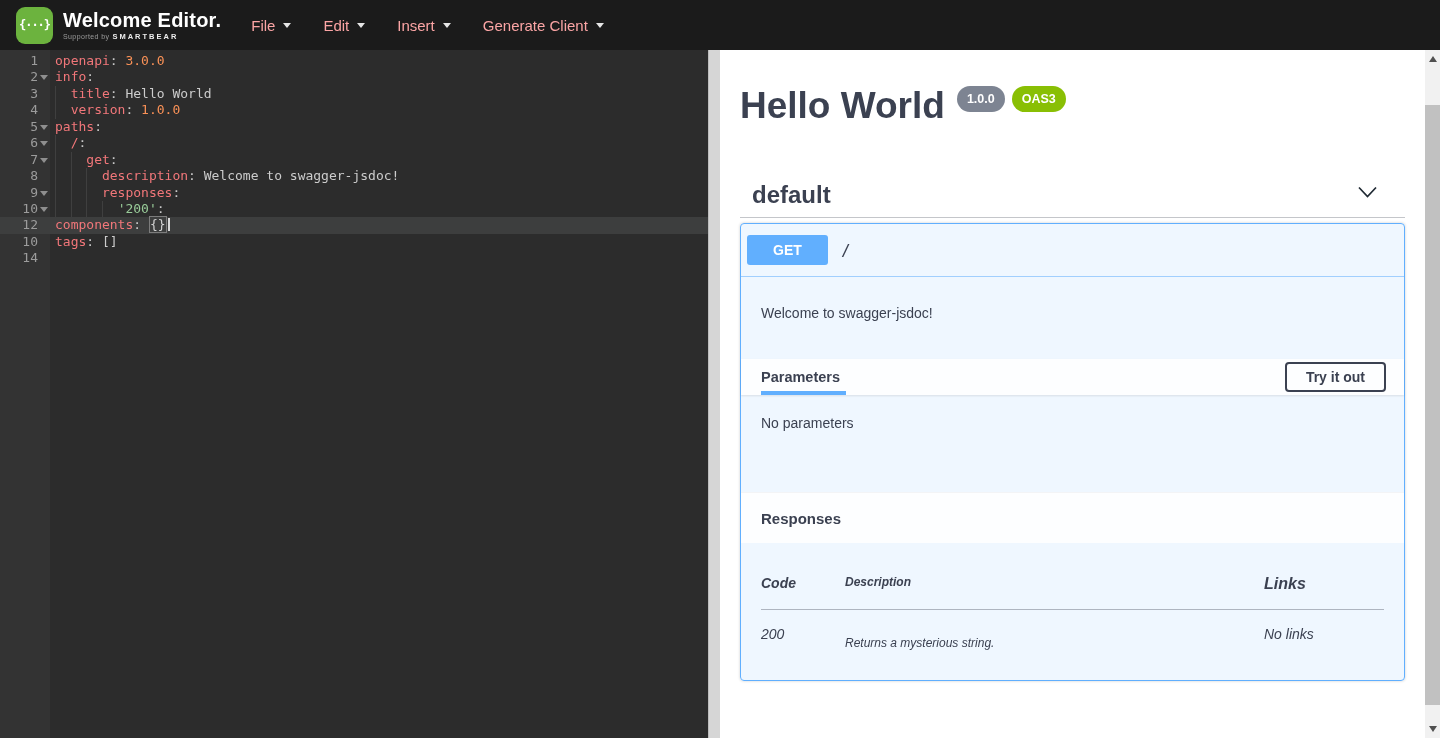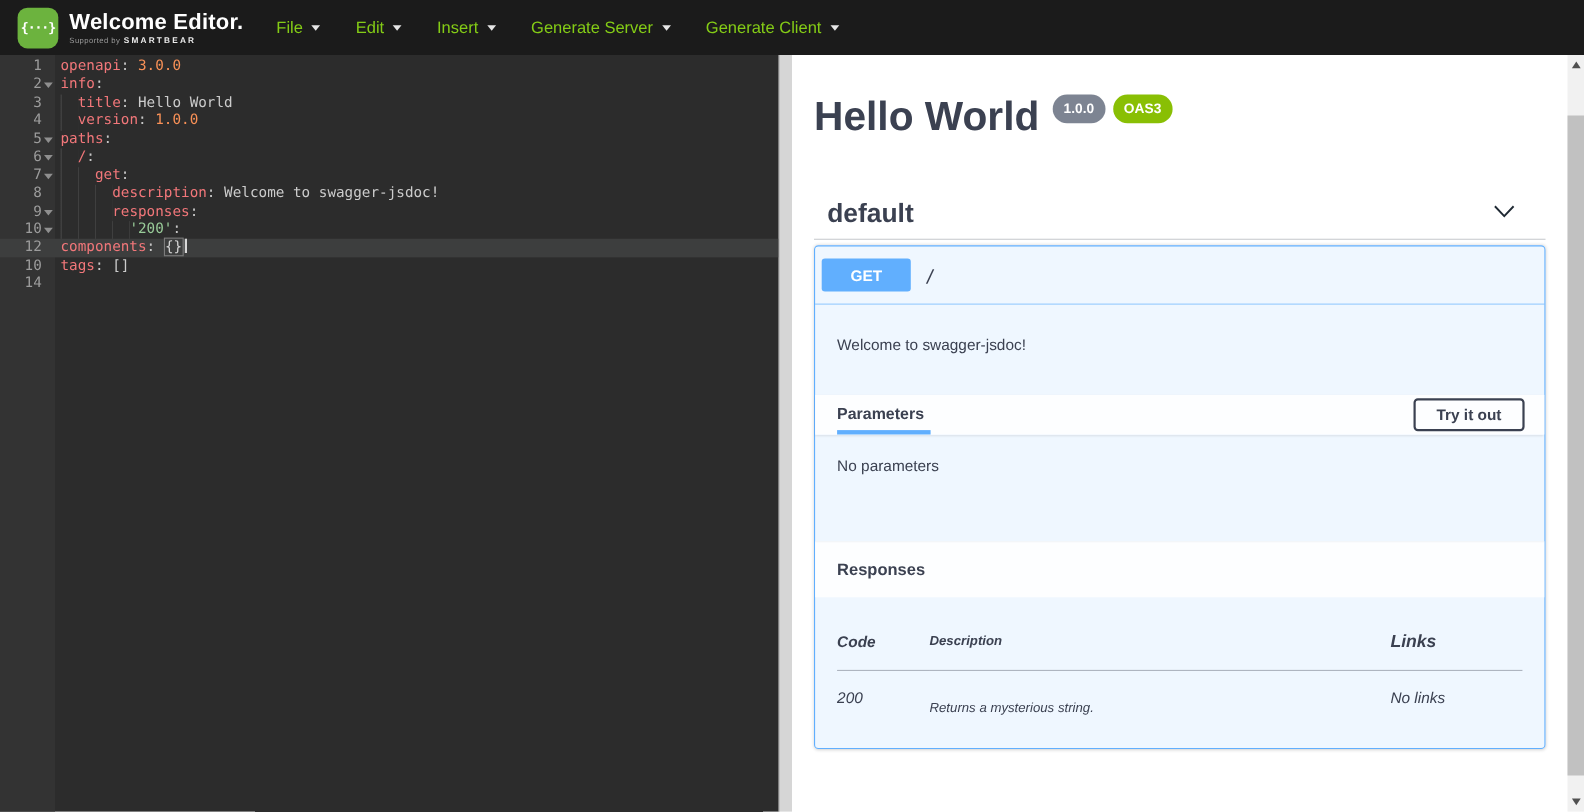--- a/index.html
+++ b/index.html
@@ -12,21 +12,21 @@
     background:var(--navbar_bg,#1b1b1b); display:flex; align-items:center; z-index:30; }
   .brand { display:flex; align-items:center; padding-left:16px; cursor:pointer; }
   .logo-mark { width:37px; height:37px; border-radius:9px; background:var(--brand_green,#6cb33e);
     color:#fff; display:flex; align-items:center; justify-content:center;
     font-family:"DejaVu Sans Mono",monospace; font-size:12px; font-weight:bold; letter-spacing:-1px; }
   .brand-text { margin-left:10px; display:flex; flex-direction:column; }
   .brand-title { color:#fff; font-size:20px; font-weight:600; line-height:21px; letter-spacing:.2px; }
   .brand-sub { margin-top:1px; font-size:7px; color:#9b9b9b; letter-spacing:.4px; }
   .brand-sub .sb-name { color:#ececec; font-weight:bold; letter-spacing:2px; margin-left:3px; font-size:7.5px; }
   .menubar { display:flex; margin-left:14px; }
-  .menu-item { display:flex; align-items:center; color:#84cc16; font-size:15px;
+  .menu-item { display:flex; align-items:center; color:#fca5a5; font-size:15px;
     padding:10px 16px; cursor:pointer; }
   .caret { margin-left:8px; width:0; height:0; border-left:4px solid transparent;
     border-right:4px solid transparent; border-top:5px solid #e6e6e6; }
 
   
   .editor-pane { position:absolute; left:0; top:50px; width:708px; height:688px;
     background:var(--editor_bg,#2c2c2c); cursor:text;
     font-family:"DejaVu Sans Mono","Liberation Mono",monospace; font-size:13px; }
   .gutter-bg { position:absolute; left:0; top:0; bottom:0; width:50px; background:#333333; }
   .code-lines { position:absolute; left:0; top:3px; width:100%; z-index:2; }
@@ -134,24 +134,20 @@
         </div>
         <div class="menu-item">
           <span>Edit</span>
           <i class="caret"></i>
         </div>
         <div class="menu-item">
           <span>Insert</span>
           <i class="caret"></i>
         </div>
         <div class="menu-item">
-          <span>Generate Server</span>
-          <i class="caret"></i>
-        </div>
-        <div class="menu-item">
           <span>Generate Client</span>
           <i class="caret"></i>
         </div>
       </div>
   </div>
 
   <div class="editor-pane">
     <div class="gutter-bg"></div>
     <div class="code-lines">
         <div class="line"><span class="ln">1</span><span class="fold"></span><pre class="code"><span class="tok-key">openapi</span><span class="tok-punct">: </span><span class="tok-num">3.0.0</span></pre></div>

